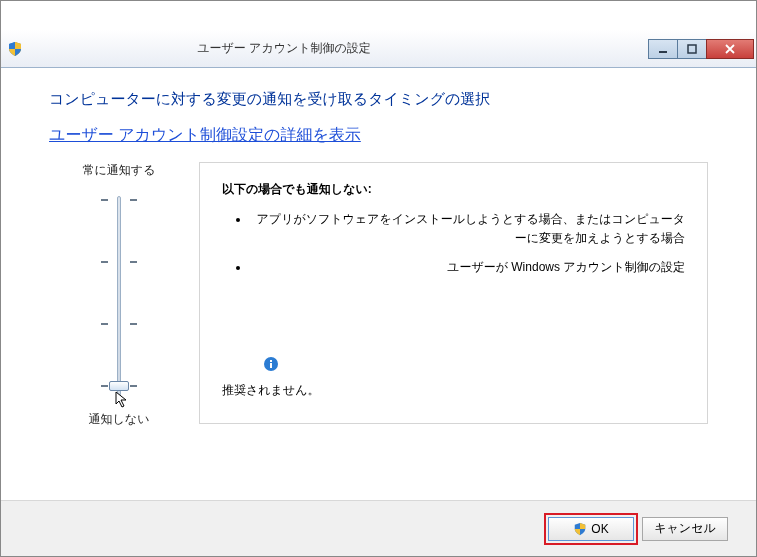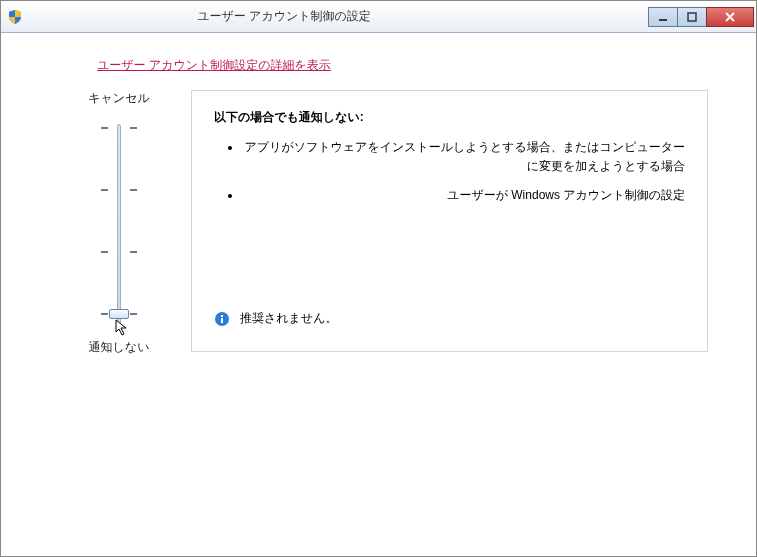--- a/index.html
+++ b/index.html
@@ -1,46 +1,46 @@
 <!DOCTYPE html>
 <html><head>
 <meta charset="utf-8">
 <style>
   * { box-sizing: border-box; margin: 0; padding: 0; }
   html, body { width: 757px; height: 557px; font-family: "Meiryo UI", "MS Gothic", "Yu Gothic", sans-serif; font-size: 12px; background: #fff; overflow: hidden; }
   .window { width: 757px; height: 557px; border: 1px solid #888; display: flex; flex-direction: column; }
-  .titlebar { height: 32px; background: linear-gradient(#fff, #e9edf5); border-bottom: 1px solid #9db3cc; display: flex; align-items: center; padding: 0 0 0 6px; }
+  .titlebar { height: 38px; background: linear-gradient(#fff, #e9edf5); border-bottom: 1px solid #9db3cc; display: flex; align-items: center; padding: 0 0 0 6px; margin-top: 29px; }
   .titlebar .appicon { width: 16px; height: 16px; margin-right: 6px; }
   .titlebar .title { flex: 1; text-align: center; color: #333; font-size: 12px; margin-left: -110px; }
   .winbtns { display: flex; height: 20px; margin-right: 2px; }
   .winbtn { width: 30px; height: 20px; border: 1px solid #5a7b9c; background: linear-gradient(#d7e4f2,#bcd0e5); display:flex; align-items:center; justify-content:center; margin-left:-1px; }
   .winbtn.close { background: linear-gradient(#e27b74,#c8403c); border-color:#8a2b27; width: 48px; }
   .winbtn svg { display:block; }
 
   .content { flex: 1; padding: 22px 48px 0 48px; position: relative; }
   .heading { color: #003399; font-size: 15px; margin-bottom: 14px; }
   .desc { color: #222; font-size: 12px; line-height: 1.5; }
-  .link { color: #be185d; text-decoration: underline; font-size: 12px; display: inline-block; margin-top: 2px; cursor: pointer; margin-left: 48px; }
+  .link { color: #1d4ed8; text-decoration: underline; font-size: 16px; display: inline-block; margin-top: 2px; cursor: pointer; }
 
   .body-row { display: flex; margin-top: 16px; }
   .slider-col { width: 140px; display:flex; flex-direction:column; align-items:center; }
   .slider-top-label, .slider-bottom-label { font-size: 12px; color:#222; }
   .slider-track-wrap { position: relative; margin: 12px 0 10px 0; width: 70px; height: 210px; display:flex; align-items:center; justify-content:center; }
   .slider-track { width: 4px; height: 200px; background: linear-gradient(#dde5ee,#cfd9e5); border: 1px solid #9cb0c6; border-radius: 2px; }
   .tick { position: absolute; width: 7px; height: 2px; background: #6b7b8c; left: 50%; }
   .tick.l { transform: translateX(-18px); }
   .tick.r { transform: translateX(11px); }
   .thumb { position:absolute; left:50%; transform: translateX(-50%); width: 20px; height: 10px; background: linear-gradient(#fdfefe,#d4e3f3); border:1px solid #6a86a6; border-radius:2px; cursor: grab; }
   .cursor-arrow { position:absolute; left: 50%; transform: translateX(-4px); pointer-events:none; }
 
-  .panel { flex: 1; border: 1px solid #d5d5d5; padding: 18px 22px 18px 22px; height: 262px; margin-left: 2px; position: relative; }
+  .panel { flex: 1; border: 1px solid #d5d5d5; padding: 18px 22px 18px 22px; height: 262px; margin-left: 10px; position: relative; }
   .panel-title { font-weight: bold; font-size: 12px; margin-bottom: 12px; }
   .panel ul { list-style: disc; padding-left: 28px; }
   .panel li { font-size: 12px; line-height: 1.6; margin-bottom: 10px; text-align: right; }
-  .reco { position: absolute; left: 22px; bottom: 24px; display: flex; align-items: center; gap: 10px; font-size: 12px; }
+  .reco { position: absolute; left: 22px; bottom: 24px; display: flex; align-items: center; gap: 10px; font-size: 12px; flex-direction: column; }
   .info-icon { width: 16px; height: 16px; }
 
   .footer { height: 56px; border-top: 1px solid #d8d8d8; background: #f0f0f0; display:flex; align-items:center; justify-content:flex-end; padding: 0 28px; gap: 8px; }
   .btn { min-width: 86px; height: 24px; border:1px solid #a7a7a7; background: linear-gradient(#fefefe,#e6e6e6); font-size:12px; display:flex; align-items:center; justify-content:center; gap:4px; cursor:pointer; padding: 0 10px; }
   .btn.primary-frame { outline: 2px solid #d81b26; outline-offset: 2px; border:1px solid #5c95d6; }
   .shield-mini { width:14px; height:14px; }
 </style>
 </head>
 <body>
 
@@ -71,26 +71,27 @@
       </div>
       <div class="winbtn close">
         <svg width="12" height="10">
             <path d="M2 1 L10 9 M10 1 L2 9" stroke="#fff" stroke-width="1.8"></path>
           </svg>
       </div>
     </div>
   </div>
 
   <div class="content">
+    <div class="heading">コンピューターに対する変更の通知を受け取るタイミングの選択</div>
     <a class="link">ユーザー アカウント制御設定の詳細を表示</a>
 
     <div class="body-row">
 
       <div class="slider-col">
-        <div class="slider-top-label">キャンセル</div>
+        <div class="slider-top-label">常に通知する</div>
 
         <div class="slider-track-wrap">
           <div class="slider-track"></div>
 
           <div class="tick l" style="top:8px"></div>
           <div class="tick r" style="top:8px"></div>
           <div class="tick l" style="top:70px"></div>
           <div class="tick r" style="top:70px"></div>
           <div class="tick l" style="top:132px"></div>
           <div class="tick r" style="top:132px"></div>
@@ -123,14 +124,29 @@
               <rect x="7" y="4" width="2" height="2" fill="#fff"></rect>
             </svg>
           </span>
           <span>推奨されません。</span>
         </div>
       </div>
 
     </div>
   </div>
 
+  <div class="footer">
+    <div class="btn primary-frame">
+      <span class="shield-mini">
+        <svg viewBox="0 0 16 16" width="14" height="14">
+          <path d="M8 1 L14 3 V8 C14 12 8 15 8 15 C8 15 2 12 2 8 V3 Z" fill="#2f7bd1"></path>
+          <path d="M8 1 L14 3 V8 H8 Z" fill="#f2c037"></path>
+          <path d="M2 8 H8 V15 C8 15 2 12 2 8 Z" fill="#f2c037"></path>
+        </svg>
+      </span>
+      <span>OK</span>
+    </div>
+    <div class="btn">
+      <span>キャンセル</span>
+    </div>
+  </div>
 
 </div>
 
 </body></html>

